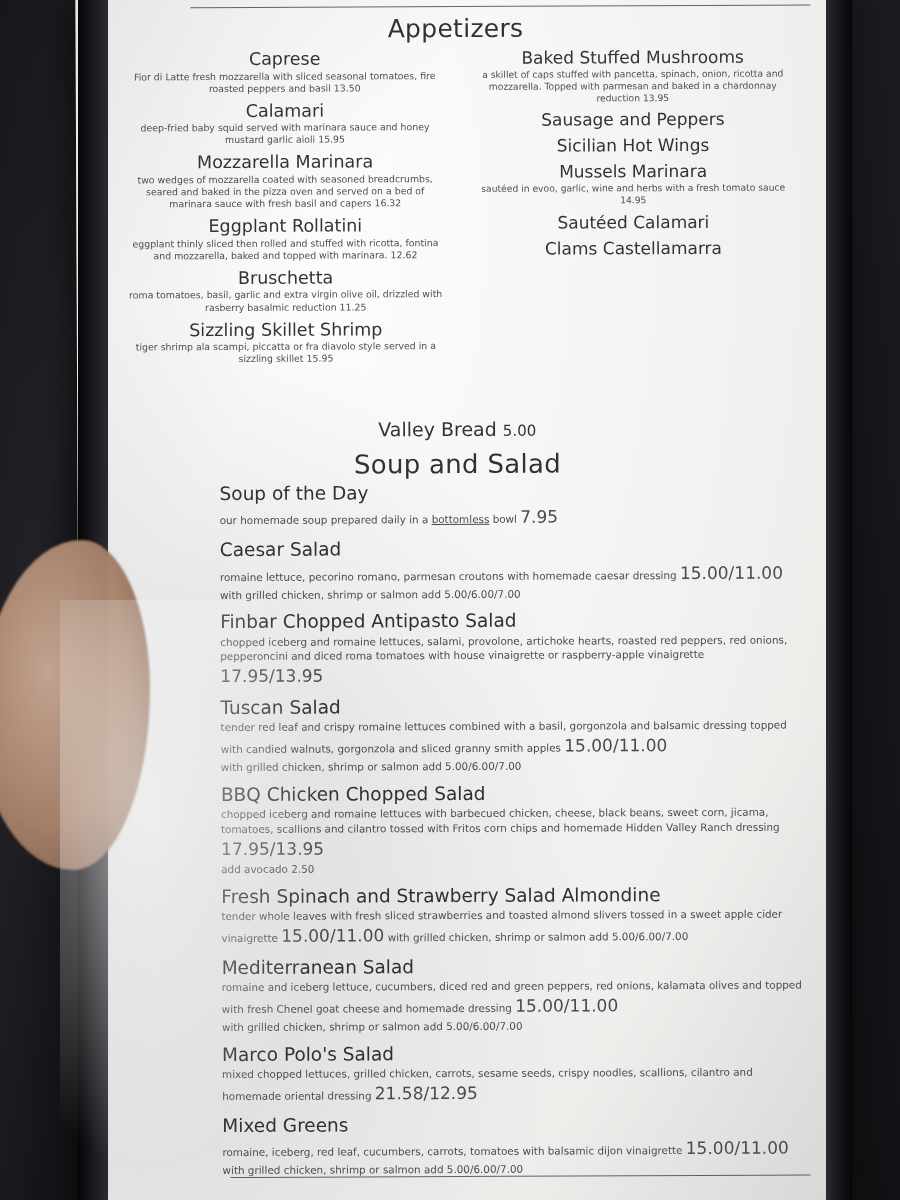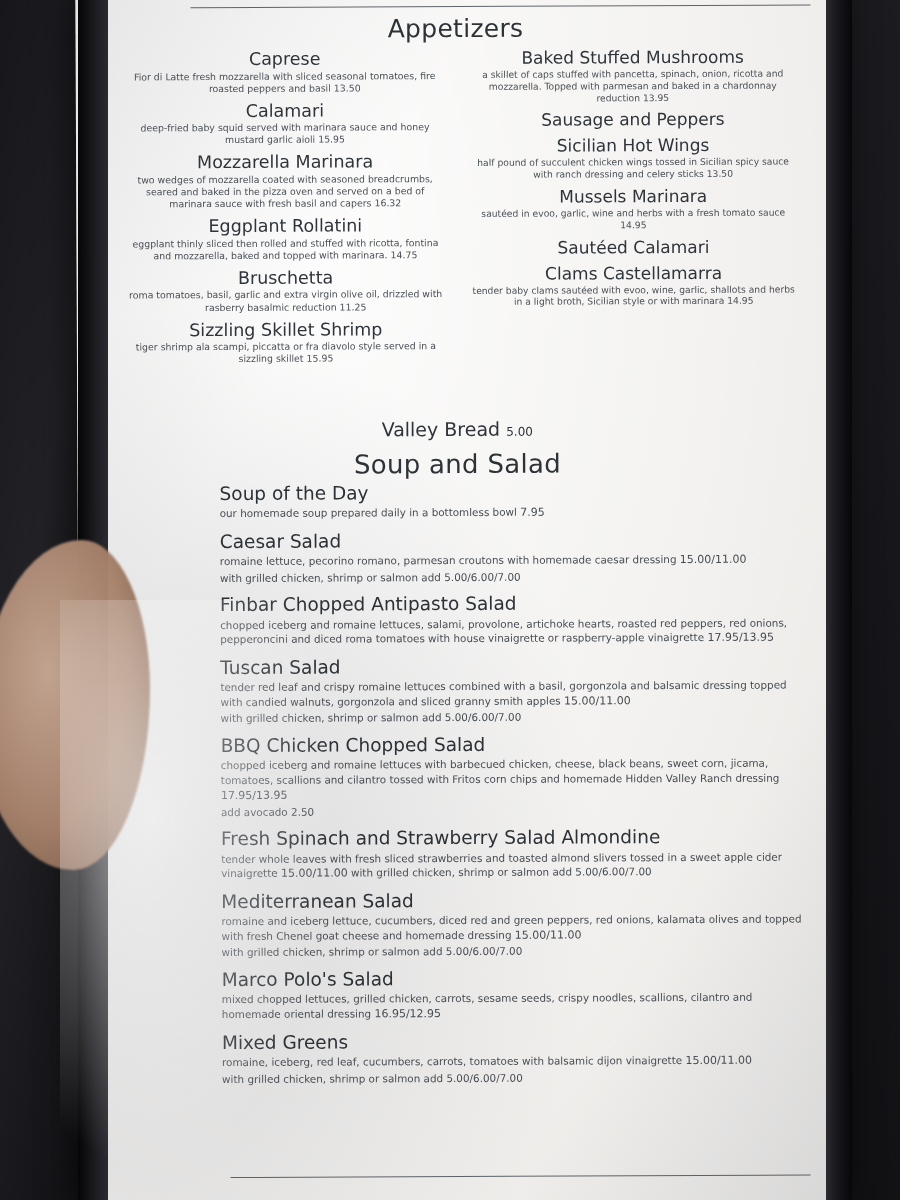--- a/index.html
+++ b/index.html
@@ -177,21 +177,21 @@
   
   .garlic-bread {
     position: absolute;
     top: 428px;
     left: 0; right: 0;
     text-align: center;
     font-family: "DejaVu Sans", sans-serif;
     font-size: 19px;
     color: #2f343a;
   }
-  .garlic-bread .gb-price { font-size: 12px; }
+  .garlic-bread .gb-price { font-size: 15px; }
 
   .soup-salad-title {
     position: absolute;
     top: 459px;
     left: 0; right: 0;
     font-size: 26px;
   }
 
   
   .salads {
@@ -209,22 +209,22 @@
     color: #2c3136;
     line-height: 1.2;
   }
   .salad-desc {
     font-family: "DejaVu Sans", sans-serif;
     font-size: 10.4px;
     color: #474c52;
     line-height: 1.42;
     margin-top: 1px;
   }
-  .u { }
-  .big-price { font-size: 11px; }
+  .u { text-decoration: underline; }
+  .big-price { font-size: 17px; }
 </style>
 </head>
 <body>
 
 <div id="page">
   <div class="bg-dark-left"></div>
   <div class="bg-dark-right"></div>
 
   <div class="menu-card">
     <div class="paper-shade"></div>
@@ -243,53 +243,51 @@
             <div class="item">
               <div class="item-name">Calamari</div>
               <div class="item-desc">deep-fried baby squid served with marinara sauce and honey mustard garlic aioli <span class="price">15.95</span></div>
             </div>
             <div class="item">
               <div class="item-name">Mozzarella Marinara</div>
               <div class="item-desc">two wedges of mozzarella coated with seasoned breadcrumbs, seared and baked in the pizza oven and served on a bed of marinara sauce with fresh basil and capers <span class="price">16.32</span></div>
             </div>
             <div class="item">
               <div class="item-name">Eggplant Rollatini</div>
-              <div class="item-desc">eggplant thinly sliced then rolled and stuffed with ricotta, fontina and mozzarella, baked and topped with marinara. <span class="price">14.75</span></div>
+              <div class="item-desc">eggplant thinly sliced then rolled and stuffed with ricotta, fontina and mozzarella, baked and topped with marinara. <span class="price">12.62</span></div>
             </div>
             <div class="item">
               <div class="item-name">Bruschetta</div>
               <div class="item-desc">roma tomatoes, basil, garlic and extra virgin olive oil, drizzled with rasberry basalmic reduction <span class="price">11.25</span></div>
             </div>
             <div class="item">
               <div class="item-name">Sizzling Skillet Shrimp</div>
               <div class="item-desc">tiger shrimp ala scampi, piccatta or fra diavolo style served in a sizzling skillet <span class="price">15.95</span></div>
             </div>
           </div>
         <div class="col col-right" id="apps-right">
             <div class="item">
               <div class="item-name">Baked Stuffed Mushrooms</div>
               <div class="item-desc">a skillet of caps stuffed with pancetta, spinach, onion, ricotta and mozzarella. Topped with parmesan and baked in a chardonnay reduction <span class="price">13.95</span></div>
             </div>
             <div class="item">
               <div class="item-name">Sausage and Peppers</div>
             </div>
             <div class="item">
               <div class="item-name">Sicilian Hot Wings</div>
-              <div class="item-desc">half pound of succulent chicken wings tossed in Sicilian spicy sauce with ranch dressing and celery sticks <span class="price">13.50</span></div>
             </div>
             <div class="item">
               <div class="item-name">Mussels Marinara</div>
               <div class="item-desc">sautéed in evoo, garlic, wine and herbs with a fresh tomato sauce <span class="price">14.95</span></div>
             </div>
             <div class="item">
               <div class="item-name">Sautéed Calamari</div>
             </div>
             <div class="item">
               <div class="item-name">Clams Castellamarra</div>
-              <div class="item-desc">tender baby clams sautéed with evoo, wine, garlic, shallots and herbs in a light broth, Sicilian style or with marinara <span class="price">14.95</span></div>
             </div>
           </div>
       </div>
 
       <div class="garlic-bread">
         <span>Valley Bread</span>
         <span class="gb-price">5.00</span>
       </div>
 
       <h1 class="section soup-salad-title">Soup and Salad</h1>
@@ -322,21 +320,21 @@
             <div class="salad-name">Fresh Spinach and Strawberry Salad Almondine</div>
             <div class="salad-desc">tender whole leaves with fresh sliced strawberries and toasted almond slivers tossed in a sweet apple cider vinaigrette <span class="big-price">15.00/11.00</span> <span>with grilled chicken, shrimp or salmon add 5.00/6.00/7.00</span></div>
           </div>
           <div class="salad">
             <div class="salad-name">Mediterranean Salad</div>
             <div class="salad-desc">romaine and iceberg lettuce, cucumbers, diced red and green peppers, red onions, kalamata olives and topped with fresh Chenel goat cheese and homemade dressing <span class="big-price">15.00/11.00</span></div>
             <div class="salad-desc">with grilled chicken, shrimp or salmon add 5.00/6.00/7.00</div>
           </div>
           <div class="salad">
             <div class="salad-name">Marco Polo's Salad</div>
-            <div class="salad-desc">mixed chopped lettuces, grilled chicken, carrots, sesame seeds, crispy noodles, scallions, cilantro and homemade oriental dressing <span class="big-price">16.95/12.95</span></div>
+            <div class="salad-desc">mixed chopped lettuces, grilled chicken, carrots, sesame seeds, crispy noodles, scallions, cilantro and homemade oriental dressing <span class="big-price">21.58/12.95</span></div>
           </div>
           <div class="salad">
             <div class="salad-name">Mixed Greens</div>
             <div class="salad-desc">romaine, iceberg, red leaf, cucumbers, carrots, tomatoes with balsamic dijon vinaigrette <span class="big-price">15.00/11.00</span></div>
             <div class="salad-desc">with grilled chicken, shrimp or salmon add 5.00/6.00/7.00</div>
           </div>
         </div>
 
       <div class="rule-bottom"></div>
     </div>

